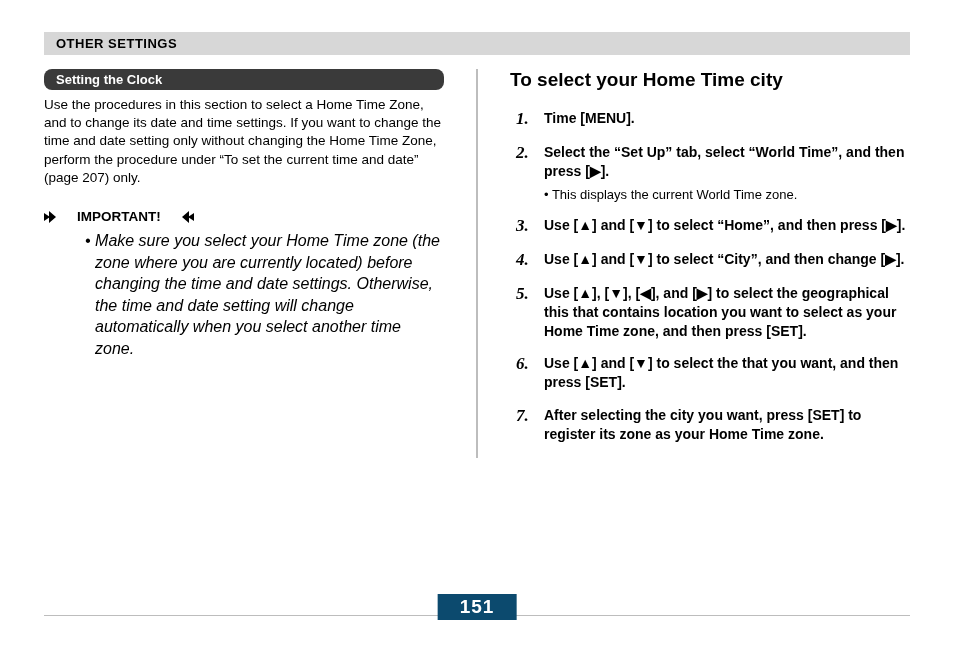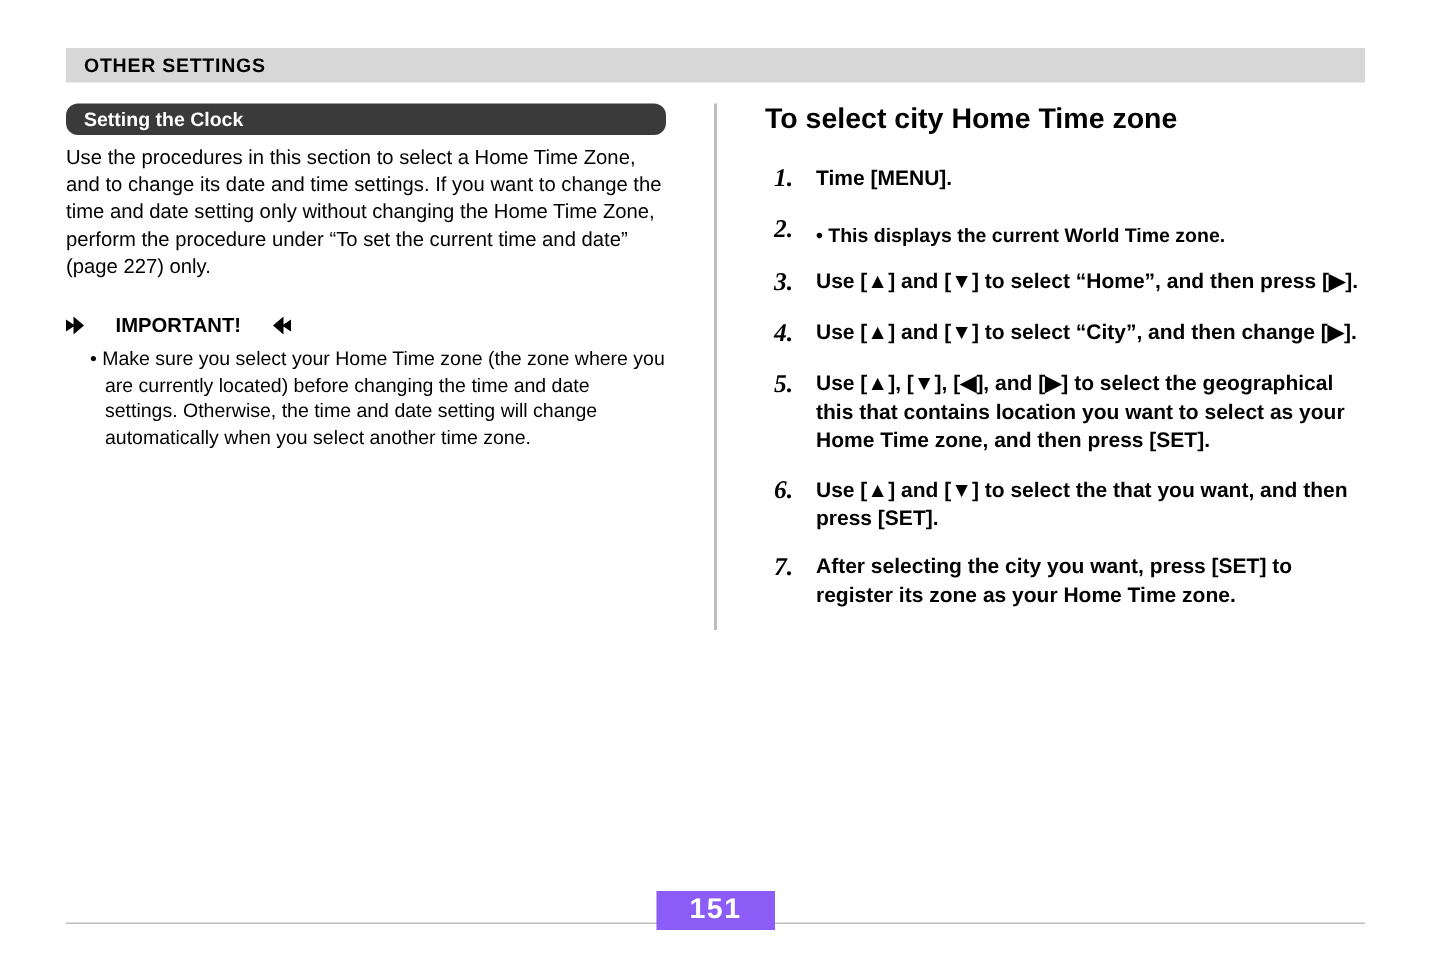--- a/index.html
+++ b/index.html
@@ -7,72 +7,73 @@
   .page { position: relative; width: 954px; height: 642px; padding: 32px 44px 0 44px; border-radius: 28px; }
   .header-bar { background: #d7d7d7; padding: 4px 12px; font-weight: bold; font-size: 13px; letter-spacing: 0.5px; }
   .columns { display: flex; gap: 28px; margin-top: 14px; }
   .col { flex: 1 1 0; }
   .col-divider { width: 2px; background: #bdbdbd; margin: 0 4px; }
   .section-pill { background: #3a3a3a; color: #fff; border-radius: 8px; padding: 3px 12px; font-weight: bold; font-size: 13px; display: inline-block; width: 100%; }
   .intro { font-size: 13.5px; line-height: 1.35; margin-top: 6px; }
   .important-row { display: flex; align-items: center; gap: 13px; margin-top: 22px; }
   .imp-icon svg { display: block; }
   .important-label { font-weight: bold; font-size: 13.5px; }
-  .bullet-block { margin: 6px 0 0 16px; font-size: 13px; line-height: 1.35; text-indent: -10px; padding-left: 10px; }
+  .bullet-block { margin: 6px 0 0 41px; font-size: 16px; line-height: 1.35; text-indent: -10px; padding-left: 10px; font-style: italic; }
   .right-heading { font-size: 19px; font-weight: bold; margin-bottom: 18px; }
   .step { display: flex; gap: 8px; margin-bottom: 14px; padding-left: 6px; }
   .step-num { font-weight: bold; font-style: italic; font-size: 17px; min-width: 20px; font-family: Georgia, 'Times New Roman', serif; }
   .step-body { flex: 1; }
   .step-text { font-weight: bold; font-size: 14px; line-height: 1.35; }
-  .step-sub { font-size: 13px; margin-top: 6px; padding-left: 10px; text-indent: -10px; font-weight: bold; }
+  .step-sub { font-size: 13px; margin-top: 6px; padding-left: 10px; text-indent: -10px; }
   .footer { position: absolute; left: 44px; right: 44px; bottom: 26px; }
   .footer-line { border: none; border-top: 1px solid #bdbdbd; margin: 0; }
-  .page-num-box { position: absolute; left: 50%; transform: translateX(-50%); bottom: -4px; background: #8b5cf6; color: #fff; font-weight: bold; font-size: 19px; padding: 2px 22px; letter-spacing: 1px; }
+  .page-num-box { position: absolute; left: 50%; transform: translateX(-50%); bottom: -4px; background: #0c4a6e; color: #fff; font-weight: bold; font-size: 19px; padding: 2px 22px; letter-spacing: 1px; }
 </style>
 </head>
 <body>
 
 <div class="page">
   <div class="header-bar">OTHER SETTINGS</div>
 
   <div class="columns">
     <div class="col">
       <div class="section-pill">Setting the Clock</div>
-      <p class="intro">Use the procedures in this section to select a Home Time Zone, and to change its date and time settings. If you want to change the time and date setting only without changing the Home Time Zone, perform the procedure under “To set the current time and date” (page 227) only.</p>
+      <p class="intro">Use the procedures in this section to select a Home Time Zone, and to change its date and time settings. If you want to change the time and date setting only without changing the Home Time Zone, perform the procedure under “To set the current time and date” (page 207) only.</p>
 
       <div class="important-row">
         <span class="imp-icon">
           <svg width="20" height="12" viewBox="0 0 20 12">
               <path d="M0 2 L6 6 L0 10 Z M5 0 L12 6 L5 12 Z" fill="#000"></path>
             </svg>
         </span>
         <span class="important-label">IMPORTANT!</span>
         <span class="imp-icon">
           <svg width="20" height="12" viewBox="0 0 20 12">
               <path d="M20 2 L14 6 L20 10 Z M15 0 L8 6 L15 12 Z" fill="#000"></path>
             </svg>
         </span>
       </div>
       <p class="bullet-block">• Make sure you select your Home Time zone (the zone where you are currently located) before changing the time and date settings. Otherwise, the time and date setting will change automatically when you select another time zone.</p>
     </div>
 
     <div class="col-divider"></div>
 
     <div class="col">
-      <div class="right-heading">To select city Home Time zone</div>
+      <div class="right-heading">To select your Home Time city</div>
       <div id="steps">
           <div class="step">
             <div class="step-num">1.</div>
             <div class="step-body">
               <div class="step-text">Time [MENU].</div>
             </div>
           </div>
           <div class="step">
             <div class="step-num">2.</div>
             <div class="step-body">
+              <div class="step-text">Select the “Set Up” tab, select “World Time”, and then press [▶].</div>
               <div class="step-sub">•  This displays the current World Time zone.</div>
             </div>
           </div>
           <div class="step">
             <div class="step-num">3.</div>
             <div class="step-body">
               <div class="step-text">Use [▲] and [▼] to select “Home”, and then press [▶].</div>
             </div>
           </div>
           <div class="step">

